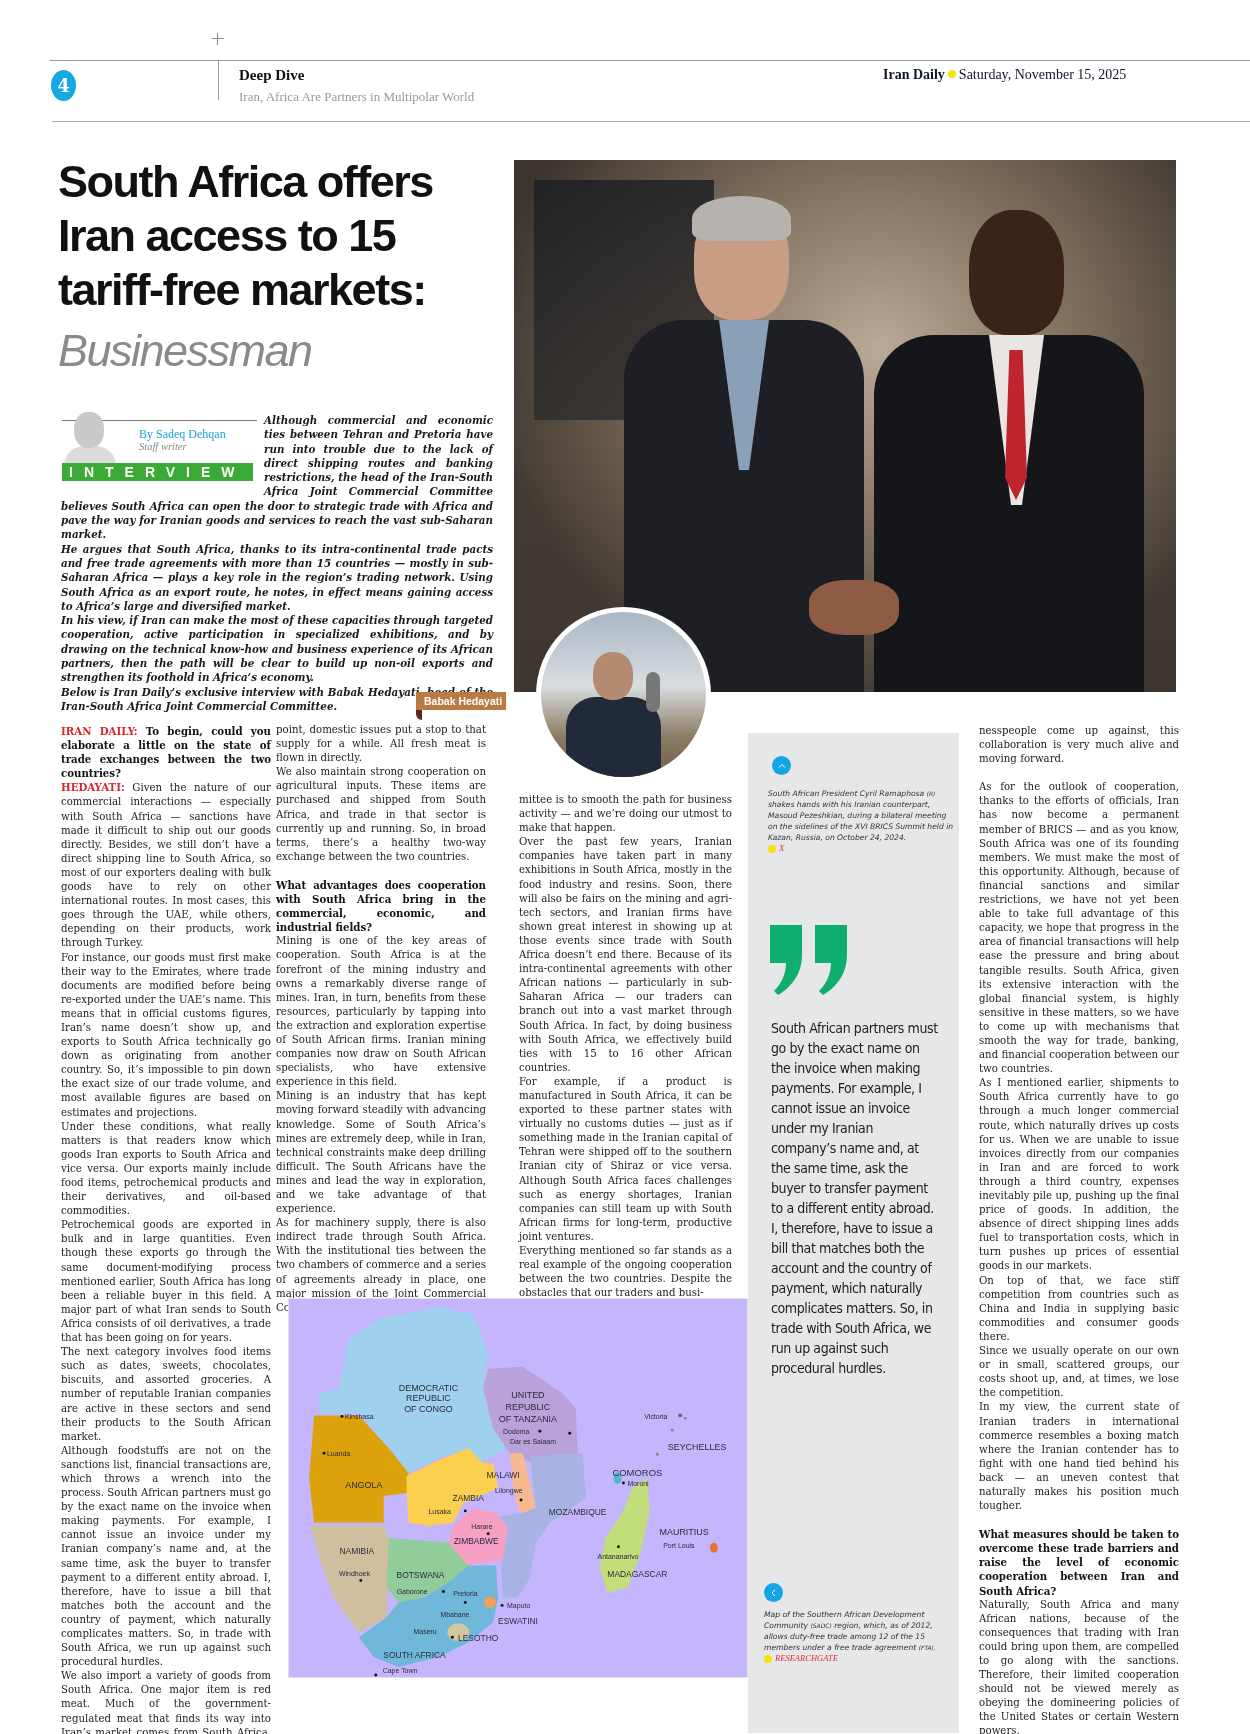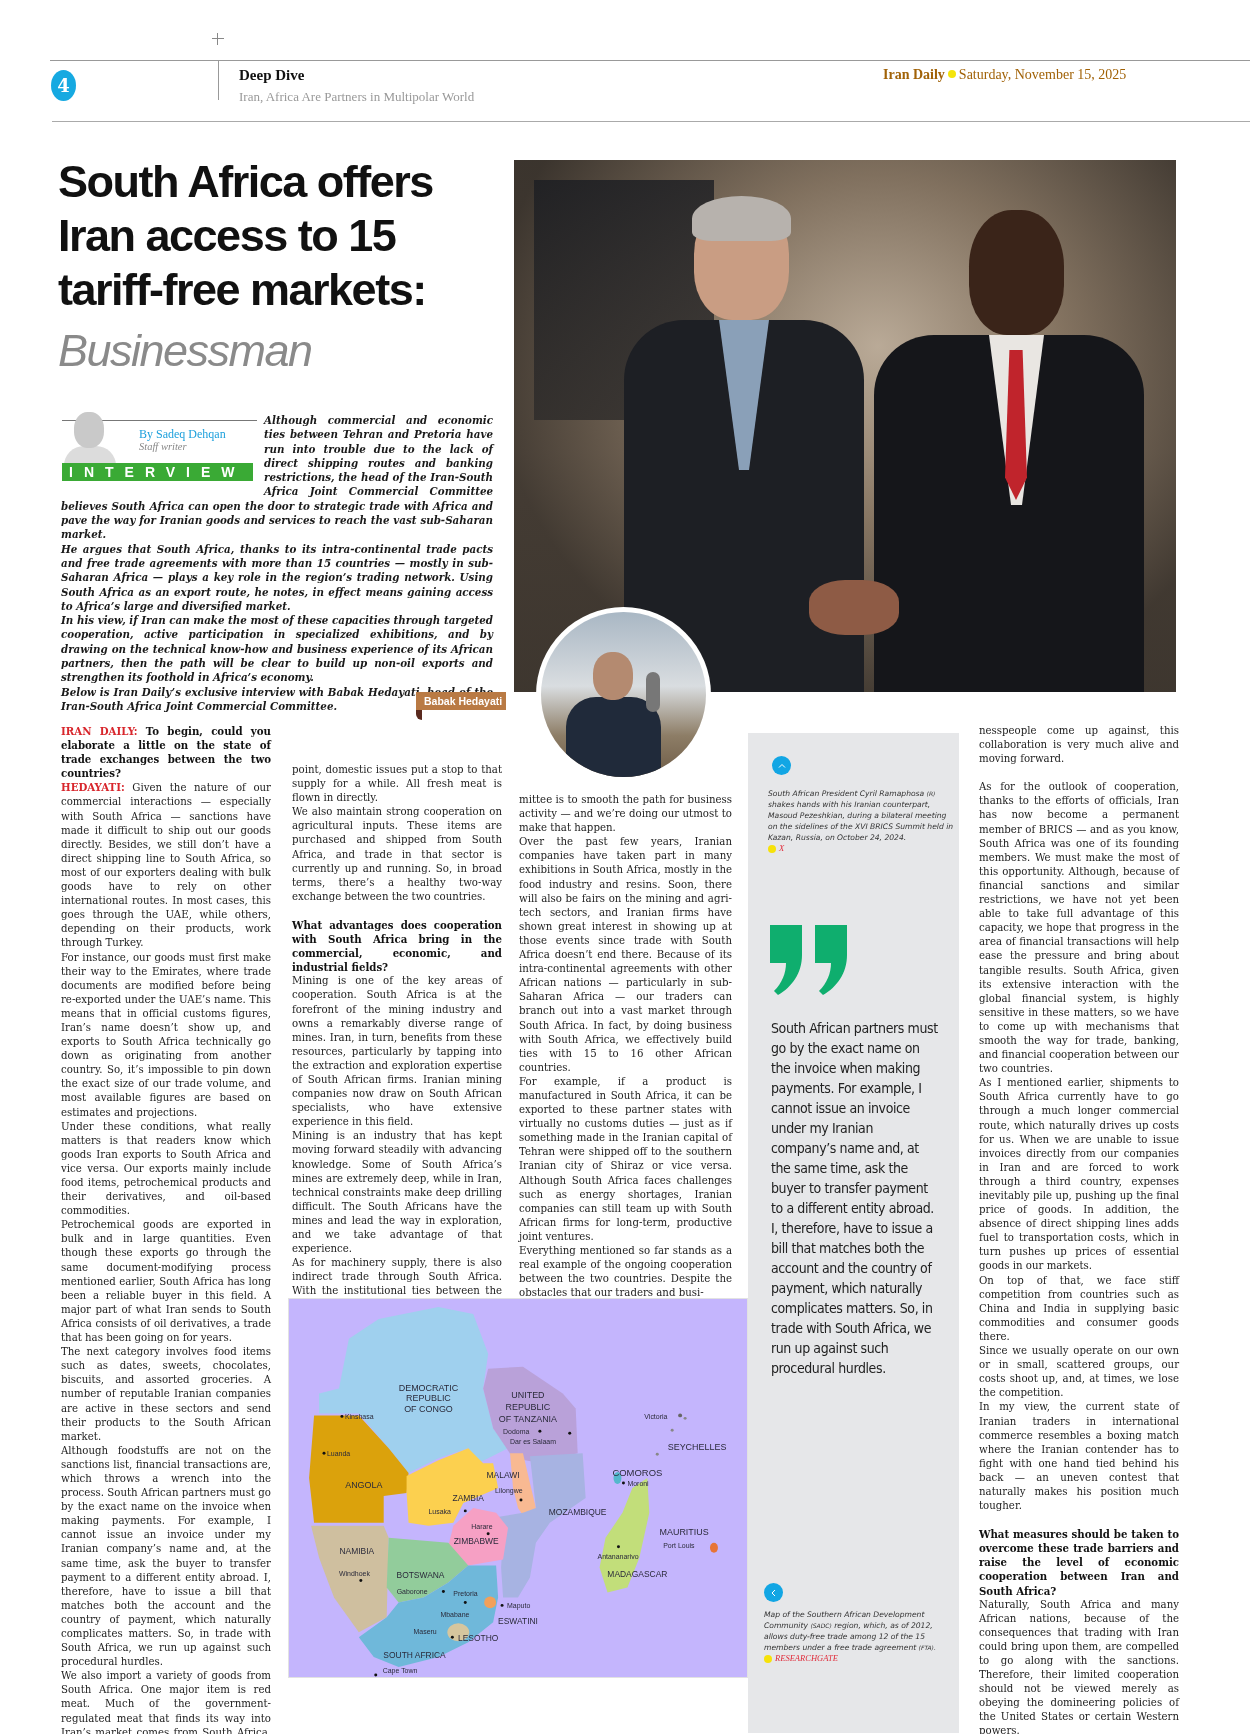--- a/index.html
+++ b/index.html
@@ -12,21 +12,21 @@
   .reg-mark::before { left: 5px; top: 0; width: 1px; height: 12px; }
   .reg-mark::after { left: 0; top: 5px; width: 12px; height: 1px; }
   .hdr-line-top { position: absolute; left: 50px; right: 0; top: 60px; height: 1px; background: #999; }
   .hdr-line-bot { position: absolute; left: 52px; right: 0; top: 121px; height: 1px; background: #aaa; }
   .hdr-vline { position: absolute; left: 218px; top: 60px; width: 1px; height: 40px; background: #999; }
   .page-num { position: absolute; left: 51px; top: 70px; width: 25px; height: 31px; border-radius: 50%;
     background: #16a9e1; color: #fff; font-family: "DejaVu Serif", serif; font-weight: bold; font-size: 18px;
     display: flex; align-items: center; justify-content: center; }
   .section-title { position: absolute; left: 239px; top: 67px; font-family: "Liberation Serif", serif; font-weight: bold; font-size: 15px; color: #111; }
   .section-sub { position: absolute; left: 239px; top: 89px; font-family: "Liberation Serif", serif; font-size: 13px; color: #999; }
-  .masthead { position: absolute; left: 883px; top: 67px; font-family: "Liberation Serif", serif; font-size: 14px; color: #a16207; white-space: nowrap; }
+  .masthead { position: absolute; left: 883px; top: 67px; font-family: "Liberation Serif", serif; font-size: 14px; color: #0f172a; white-space: nowrap; }
   .masthead b { font-weight: bold; }
   .masthead .dot { display: inline-block; width: 8px; height: 8px; border-radius: 50%; background: #f4e40b; margin: 0 3px 1px 3px; }
 
   
   .headline { position: absolute; left: 58px; top: 155px; width: 440px; font-family: "Liberation Sans", sans-serif;
     font-weight: bold; font-size: 45px; line-height: 54px; color: #111; letter-spacing: -1.5px; }
   .headline-em { position: absolute; left: 58px; top: 325px; font-family: "Liberation Sans", sans-serif; font-weight: normal; font-style: italic;
     font-size: 45px; color: #8a8a8a; letter-spacing: -1.5px; }
 
   
@@ -73,21 +73,21 @@
   .inset-portrait .pb { position: absolute; left: 25px; top: 85px; width: 95px; height: 80px; border-radius: 30px 30px 0 0; background: #202a3a; }
   .inset-portrait .mic { position: absolute; left: 105px; top: 60px; width: 14px; height: 40px; border-radius: 7px; background: #777; }
 
   
   .col { position: absolute; font-family: "DejaVu Serif", serif; font-size: 10.2px; line-height: 14.1px; color: #222; text-align: justify; hyphens: manual; }
   .col p { margin: 0; }
   .col .q { font-weight: bold; color: #111; }
   .col .gap { height: 14px; }
   .red { color: #d8262c; font-weight: bold; }
   .col1 { left: 61px; top: 724px; width: 210px; }
-  .col2 { left: 292px; top: 723px; width: 210px; margin-top: 40px; }
+  .col2 { left: 276px; top: 723px; width: 210px; }
   .col3 { left: 519px; top: 793px; width: 213px; }
   .col4 { left: 979px; top: 724px; width: 200px; }
 
   
   .map { position: absolute; left: 288px; top: 1298px; width: 460px; height: 380px; background: #c4b5fd; border: 1px solid #e2e2e2; overflow: hidden; }
   .map svg { width: 100%; height: 100%; }
   .map text { font-family: "Liberation Sans", sans-serif; fill: #2a2a3a; }
 
   
   .sidebar { position: absolute; left: 748px; top: 733px; width: 211px; height: 1000px; background: #e6e7e9; }

